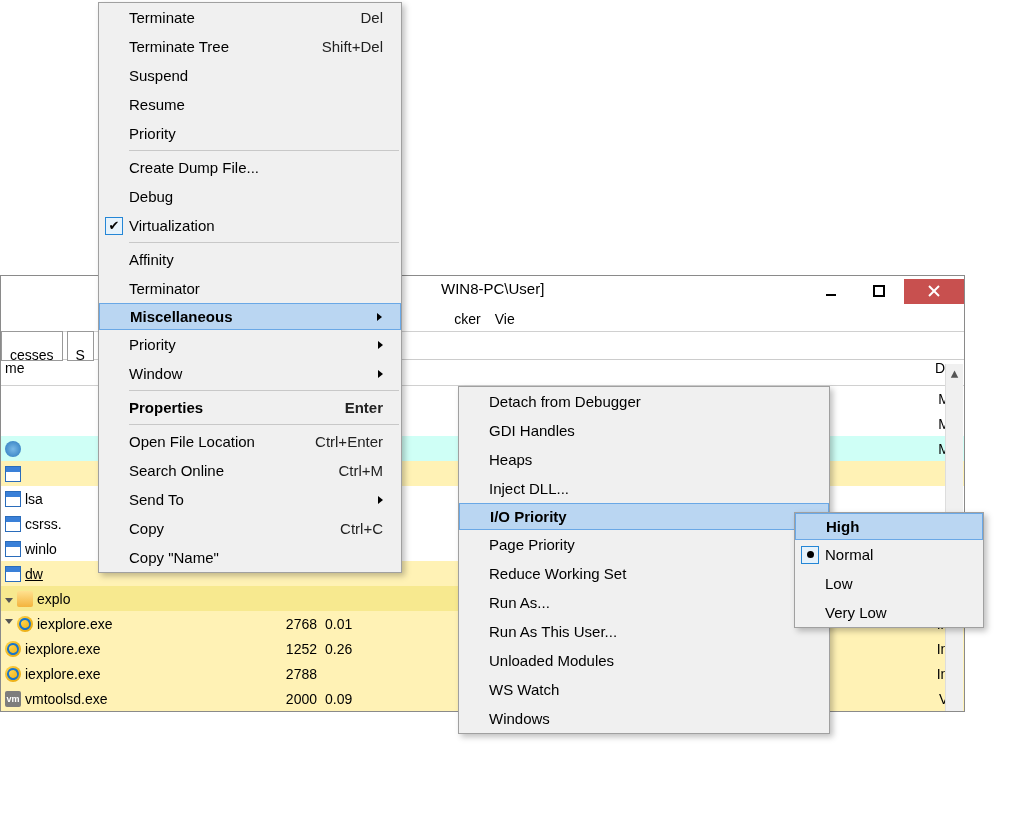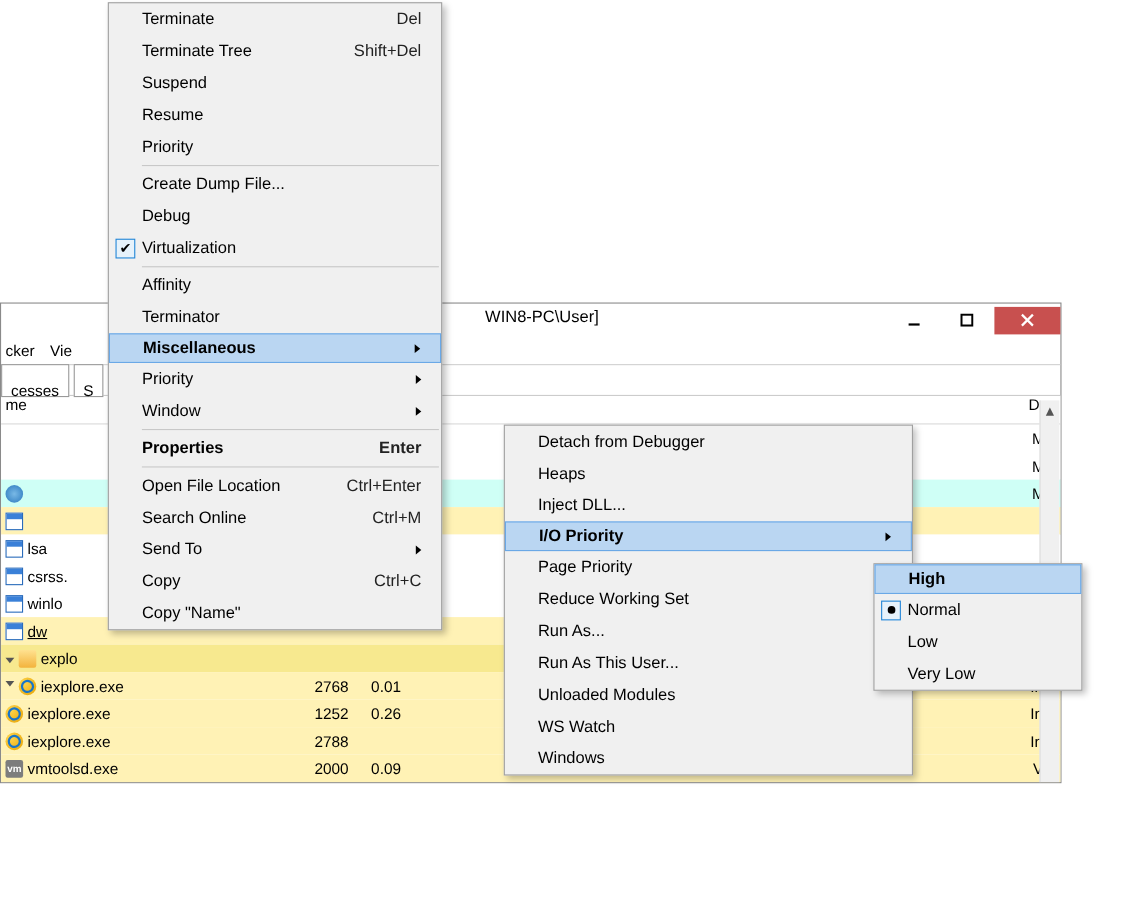--- a/index.html
+++ b/index.html
@@ -44,20 +44,21 @@
   .win-btn.close { background:#c8504f; color:#fff; width:60px; height:25px; }
   .win-btn svg { display:block; }
   .menu-bar {
     display:flex;
     align-items:center;
     height:26px;
     font-size:14px;
     gap:14px;
     padding-left:4px;
     border-bottom:1px solid #d0d0d0;
+    justify-content:center;
   }
   .toolbar {
     display:flex;
     align-items:center;
     height:28px;
     font-size:14px;
     gap:4px;
     padding-left:0px;
     border-bottom:1px solid #ccc;
   }
@@ -73,21 +74,21 @@
     display:flex;
     height:26px;
     border-bottom:1px solid #d0d0d0;
     font-size:14px;
     align-items:flex-start;
     background:#fff;
   }
   .list-header .col { padding:0 4px; }
   .col.name{width:260px;}
   .col.pid{width:60px;text-align:right;padding-right:12px;}
-  .col.cpu{width:60px;text-align:center;padding-right:12px;}
+  .col.cpu{width:60px;text-align:left;padding-right:12px;}
   .col.spacer{flex:1;}
   .col.desc{width:50px;text-align:right;padding-right:4px;}
   .rows { }
   .row {
     display:flex;
     height:25px;
     align-items:center;
     font-size:14px;
   }
   .row .col { padding:0 4px; }
@@ -420,20 +421,24 @@
     </div>
   </div>
 
 <div class="menu" id="menu-misc" style="left:458px;top:386px;width:372px;">
     <div class="item">
       <div class="icon-cell"></div>
       <div class="label">Detach from Debugger</div>
     </div>
     <div class="item">
       <div class="icon-cell"></div>
+      <div class="label">GDI Handles</div>
+    </div>
+    <div class="item">
+      <div class="icon-cell"></div>
       <div class="label">Heaps</div>
     </div>
     <div class="item">
       <div class="icon-cell"></div>
       <div class="label">Inject DLL...</div>
     </div>
     <div class="item hl">
       <div class="icon-cell"></div>
       <div class="label">I/O Priority</div>
       <div class="sub-arrow"></div>

